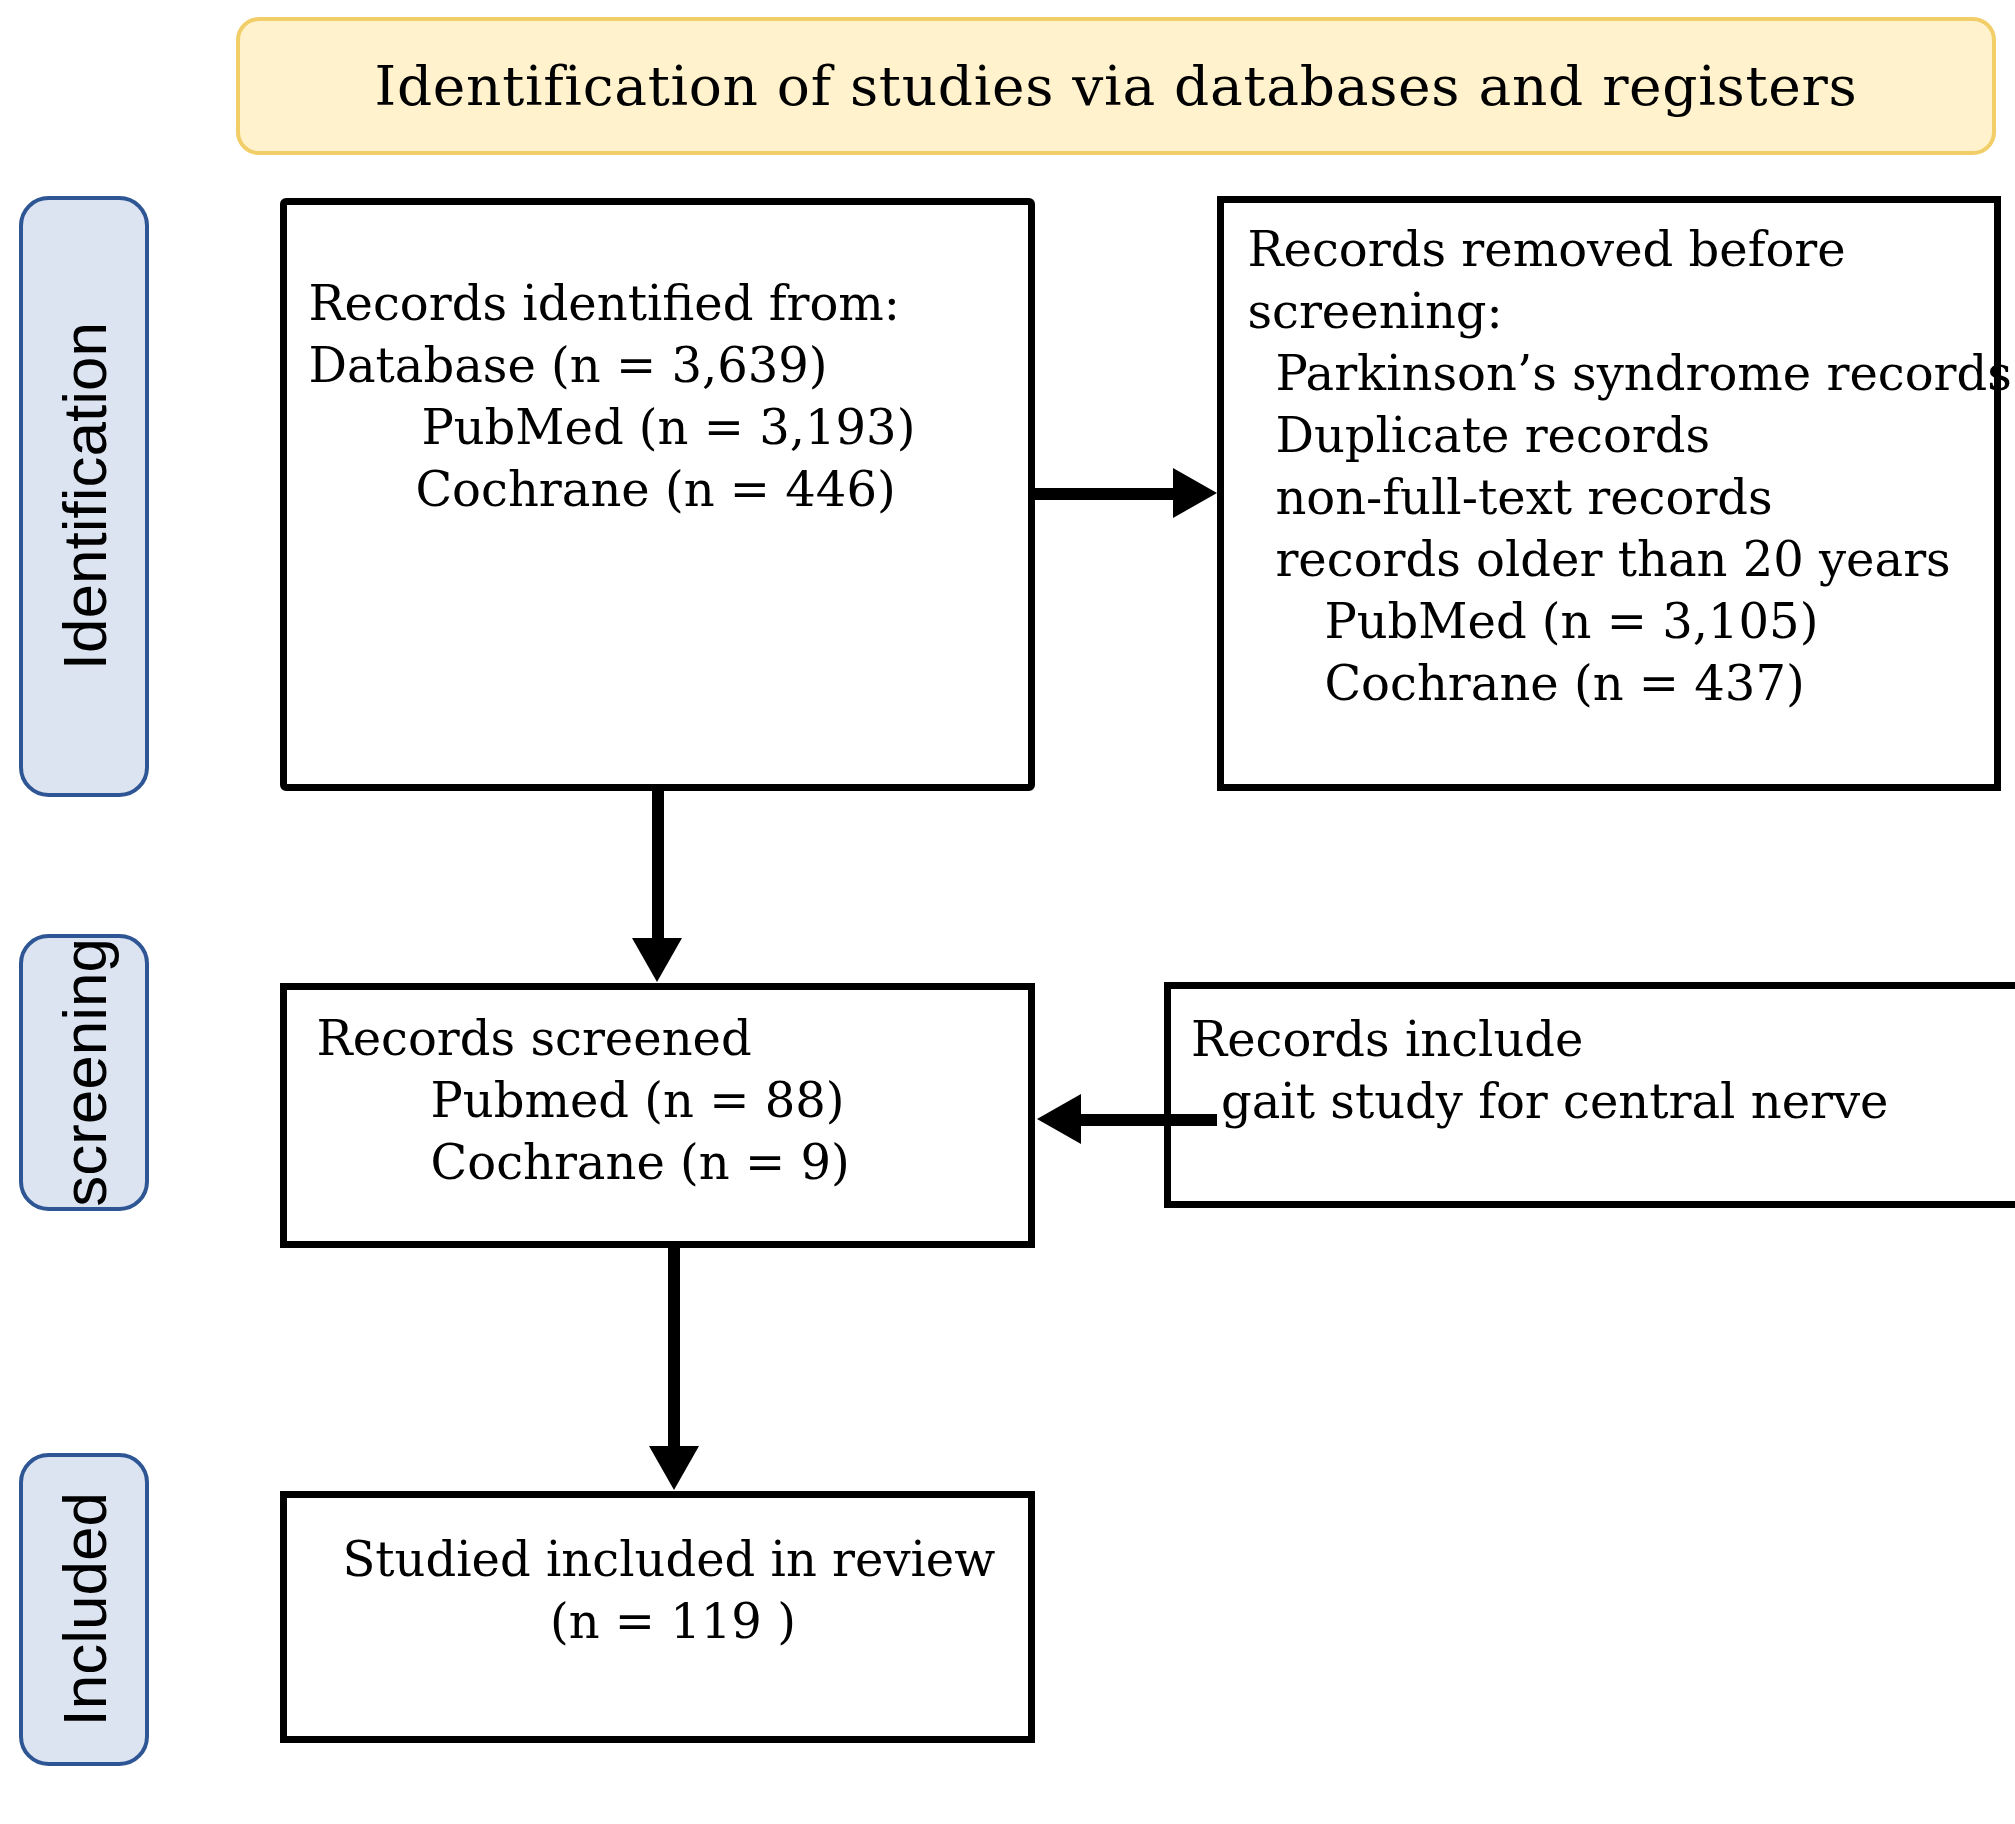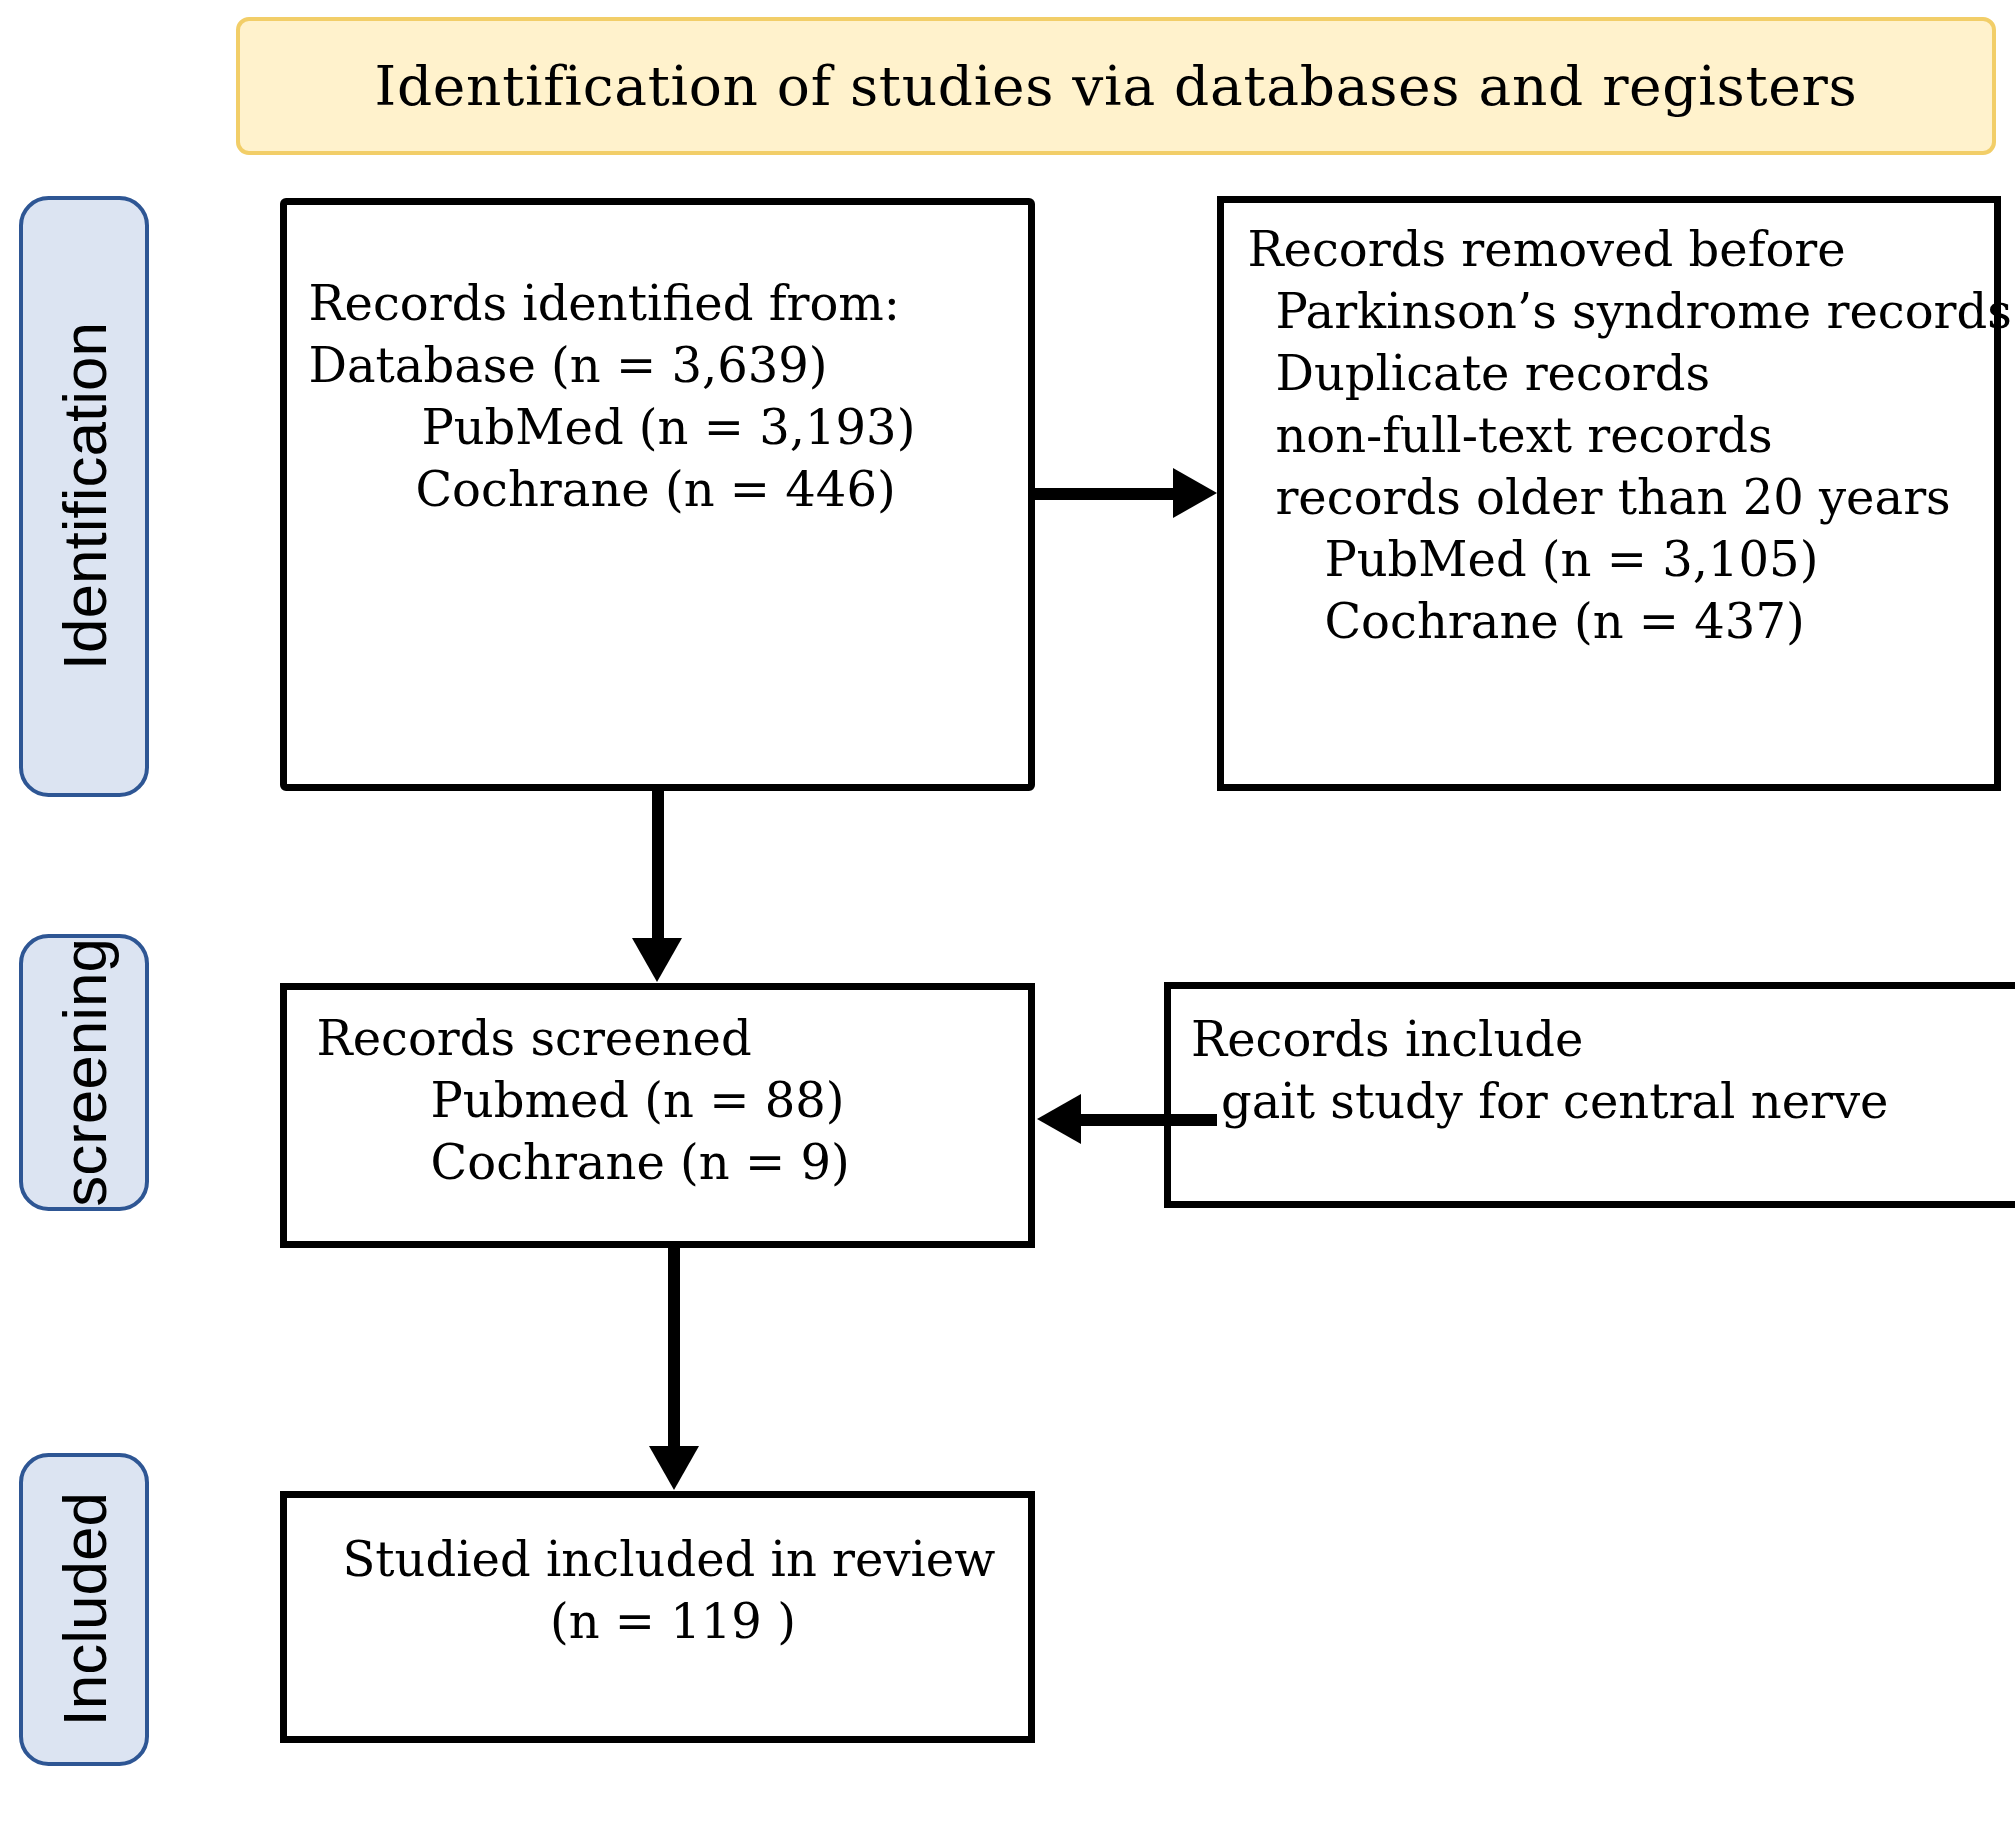--- a/index.html
+++ b/index.html
@@ -3,21 +3,21 @@
 <meta charset="utf-8">
 <style>
   html,body{margin:0;padding:0;background:#ffffff;}
   .canvas{
     position:relative;width:2015px;height:1825px;background:#ffffff;
     font-family:"DejaVu Serif", serif;color:#000;overflow:hidden;
   }
   
   .title-banner{
     position:absolute;left:236px;top:17.4px;width:1760px;height:138px;
-    background:#FFF2CC;border:4px solid #F2CE68;border-radius:13px;
+    background:#FFF2CC;border:4px solid #F2CE68;border-radius:23px;
     box-sizing:border-box;display:flex;align-items:center;justify-content:center;
     font-size:55px;letter-spacing:0.7px;
   }
   
   .stage{
     position:absolute;left:19px;width:130px;
     background:#DCE4F2;border:4.7px solid #2E5694;border-radius:29.5px;
     box-sizing:border-box;display:flex;align-items:center;justify-content:center;
     font-family:"Liberation Sans", sans-serif;font-size:62px;
   }
@@ -69,20 +69,21 @@
 
   <div class="fbox" id="box-identified">
     <div class="line">Records identified from:</div>
     <div class="line" style="">Database (n = 3,639)</div>
     <div class="line" style="margin-left:113px">PubMed (n = 3,193)</div>
     <div class="line" style="margin-left:107px">Cochrane (n = 446)</div>
   </div>
 
   <div class="fbox" id="box-removed">
     <div class="line">Records removed before</div>
+    <div class="line">screening:</div>
     <div class="line" style="margin-left:28px">Parkinson’s syndrome records</div>
     <div class="line" style="margin-left:28px">Duplicate records</div>
     <div class="line" style="margin-left:28px">non-full-text records</div>
     <div class="line" style="margin-left:28px">records older than 20 years</div>
     <div class="line" style="margin-left:77px">PubMed (n = 3,105)</div>
     <div class="line" style="margin-left:77px">Cochrane (n = 437)</div>
   </div>
 
   <div class="fbox" id="box-screened">
     <div class="line">Records screened</div>

